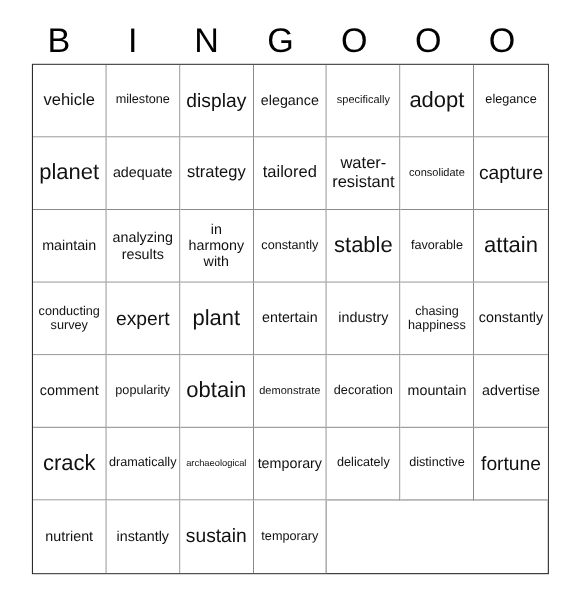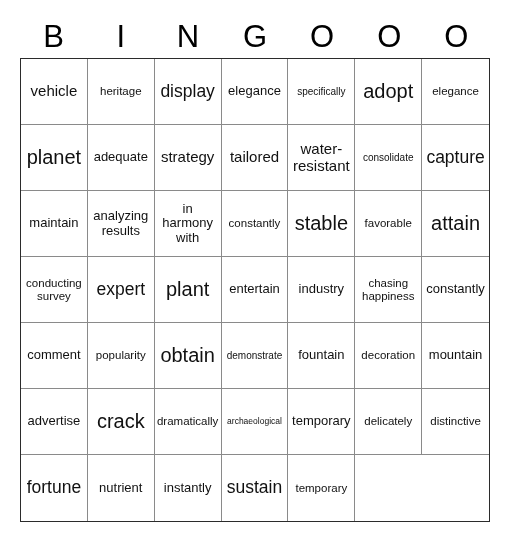--- a/index.html
+++ b/index.html
@@ -32,21 +32,21 @@
     flex: 1 1 0;
     text-align: center;
     font-size: 31px;
     line-height: 42px;
     font-weight: 400;
     color: #000;
     letter-spacing: 0;
   }
   #grid {
     position: absolute;
-    left: 20px;
+    left: 29px;
     top: 58px;
     width: 470px;
     height: 464px;
     box-sizing: border-box;
     border: 1.3px solid #2b2b2b;
     display: grid;
     grid-template-columns: repeat(7, 1fr);
     grid-template-rows: repeat(7, 1fr);
   }
   .cell {
@@ -96,21 +96,21 @@
       <div class="header-letter">O</div>
       <div class="header-letter">O</div>
       <div class="header-letter">O</div>
     </div>
 
   <div id="grid">
       <div class="cell">
         <span class="cell-text fs-l">vehicle</span>
       </div>
       <div class="cell">
-        <span class="cell-text fs-m">heritage</span>
+        <span class="cell-text fs-m">milestone</span>
       </div>
       <div class="cell">
         <span class="cell-text fs-xl">display</span>
       </div>
       <div class="cell">
         <span class="cell-text fs-ml">elegance</span>
       </div>
       <div class="cell">
         <span class="cell-text fs-s">specifically</span>
       </div>
@@ -189,23 +189,20 @@
       <div class="cell">
         <span class="cell-text fs-m">popularity</span>
       </div>
       <div class="cell">
         <span class="cell-text fs-xxl">obtain</span>
       </div>
       <div class="cell">
         <span class="cell-text fs-s">demonstrate</span>
       </div>
       <div class="cell">
-        <span class="cell-text fs-ml">fountain</span>
-      </div>
-      <div class="cell">
         <span class="cell-text fs-m">decoration</span>
       </div>
       <div class="cell">
         <span class="cell-text fs-ml">mountain</span>
       </div>
       <div class="cell">
         <span class="cell-text fs-ml">advertise</span>
       </div>
       <div class="cell">
         <span class="cell-text fs-xxl">crack</span>

